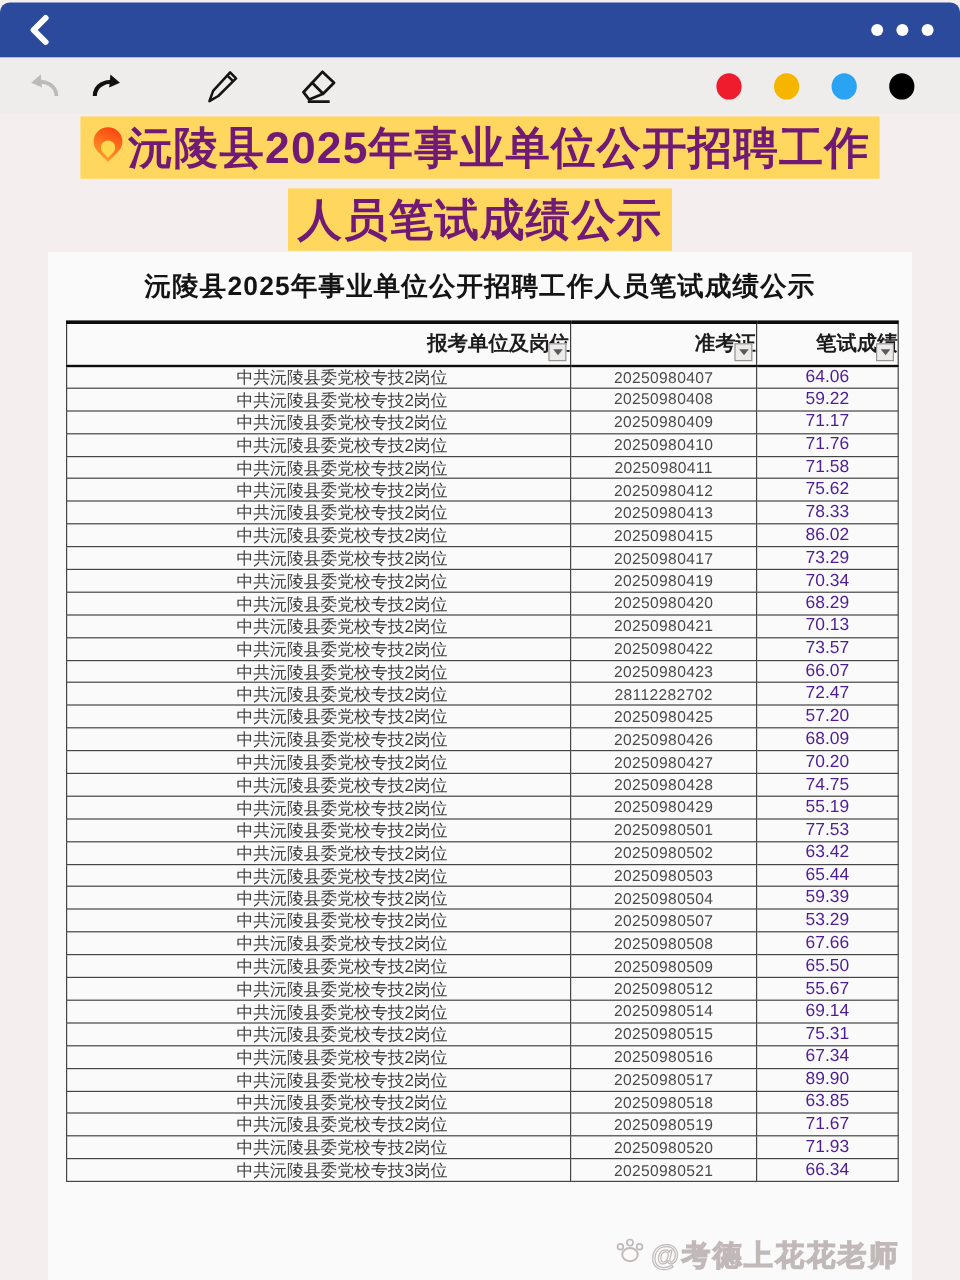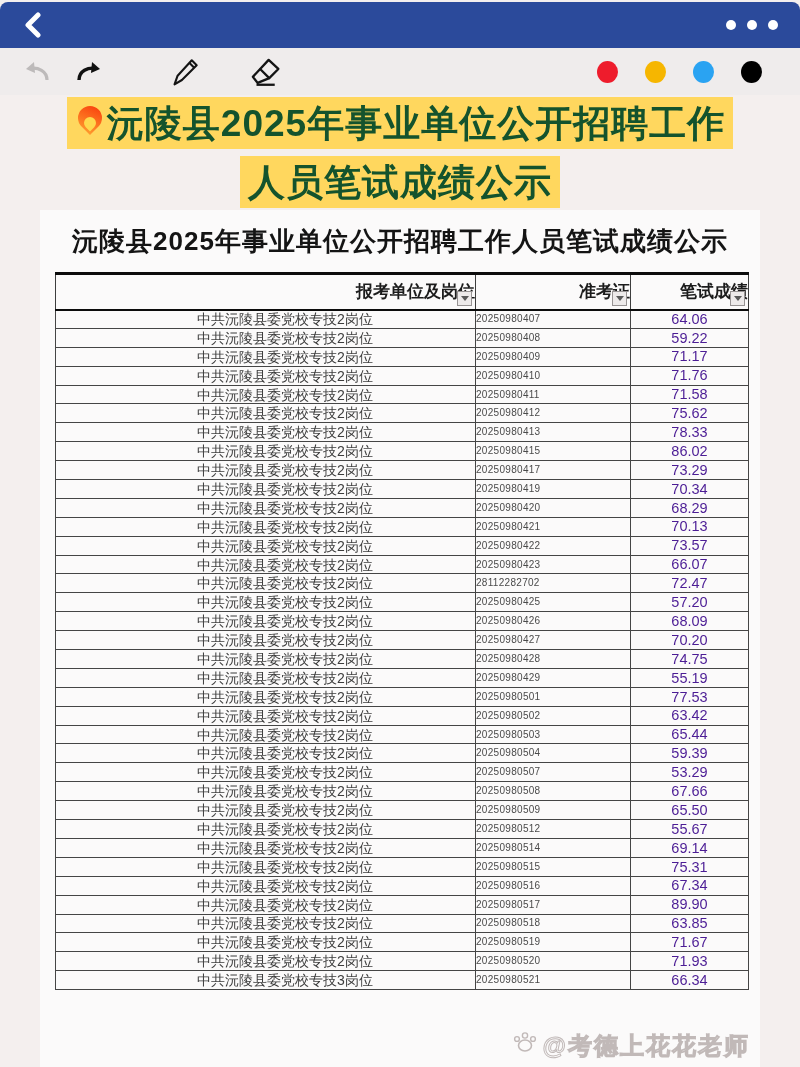--- a/index.html
+++ b/index.html
@@ -35,21 +35,21 @@
   .tool.pencil { margin-left:66px; }
   .tool.eraser { margin-left:48px; }
   .color-group { margin-left:auto; display:flex; gap:27px; align-items:center; padding-right:18px; }
   .color-dot { width:21px; height:22px; border-radius:50%; cursor:pointer; }
 
   
   .headline { position:absolute; top:97px; left:0; right:0; text-align:center; }
   .hl-line { line-height:51px; white-space:nowrap; }
   .hl-mark {
     display:inline-block;
-    font-size:37px; font-weight:700; color:#14532d;
+    font-size:37px; font-weight:700; color:#701a75;
     padding:1px 8px 0 8px;
     letter-spacing:1px;
   }
   .flame { display:inline-block; position:relative; width:30px; height:36px; vertical-align:-4px; margin-right:2px; }
   .flame .f-outer {
     position:absolute; left:3px; top:2px; width:24px; height:24px;
     background:linear-gradient(160deg,#ff9b2d,#f93c0c);
     border-radius:0 50% 50% 50%;
     transform:rotate(-135deg);
   }
@@ -61,21 +61,21 @@
   }
 
   
   .panel {
     position:absolute; top:210px; left:40px; width:720px; height:857px;
     background:#fbfafa;
   }
   .sheet-title {
     margin-top:14px;
     text-align:center;
-    font-size:26px; font-weight:700; color:#141414;
+    font-size:22px; font-weight:700; color:#141414;
     letter-spacing:1px;
     white-space:nowrap;
   }
 
   table.score-table {
     margin:13px 0 0 15px;
     width:693px;
     border-collapse:collapse;
     table-layout:fixed;
   }
@@ -90,21 +90,21 @@
   }
   .score-table td {
     height:18.9px;
     border:1px solid #454545;
     font-size:14px; color:#3c3c3c;
     padding:0;
     line-height:1;
     white-space:nowrap; overflow:hidden;
   }
   td.cell-unit  { text-align:center; padding-left:39px; }
-  td.cell-ticket{ text-align:left; color:#4a4a4a; font-size:10px; letter-spacing:.3px; }
+  td.cell-ticket{ text-align:center; color:#4a4a4a; font-size:13px; letter-spacing:.3px; }
   td.cell-score { text-align:center; color:#4c1d95; font-size:14.5px; }
 
   .filter-btn {
     position:absolute; right:3px; bottom:3px;
     width:15px; height:15px;
     background:#edeaea;
     border:1px solid #989494;
     display:flex; align-items:center; justify-content:center;
     cursor:pointer;
   }

